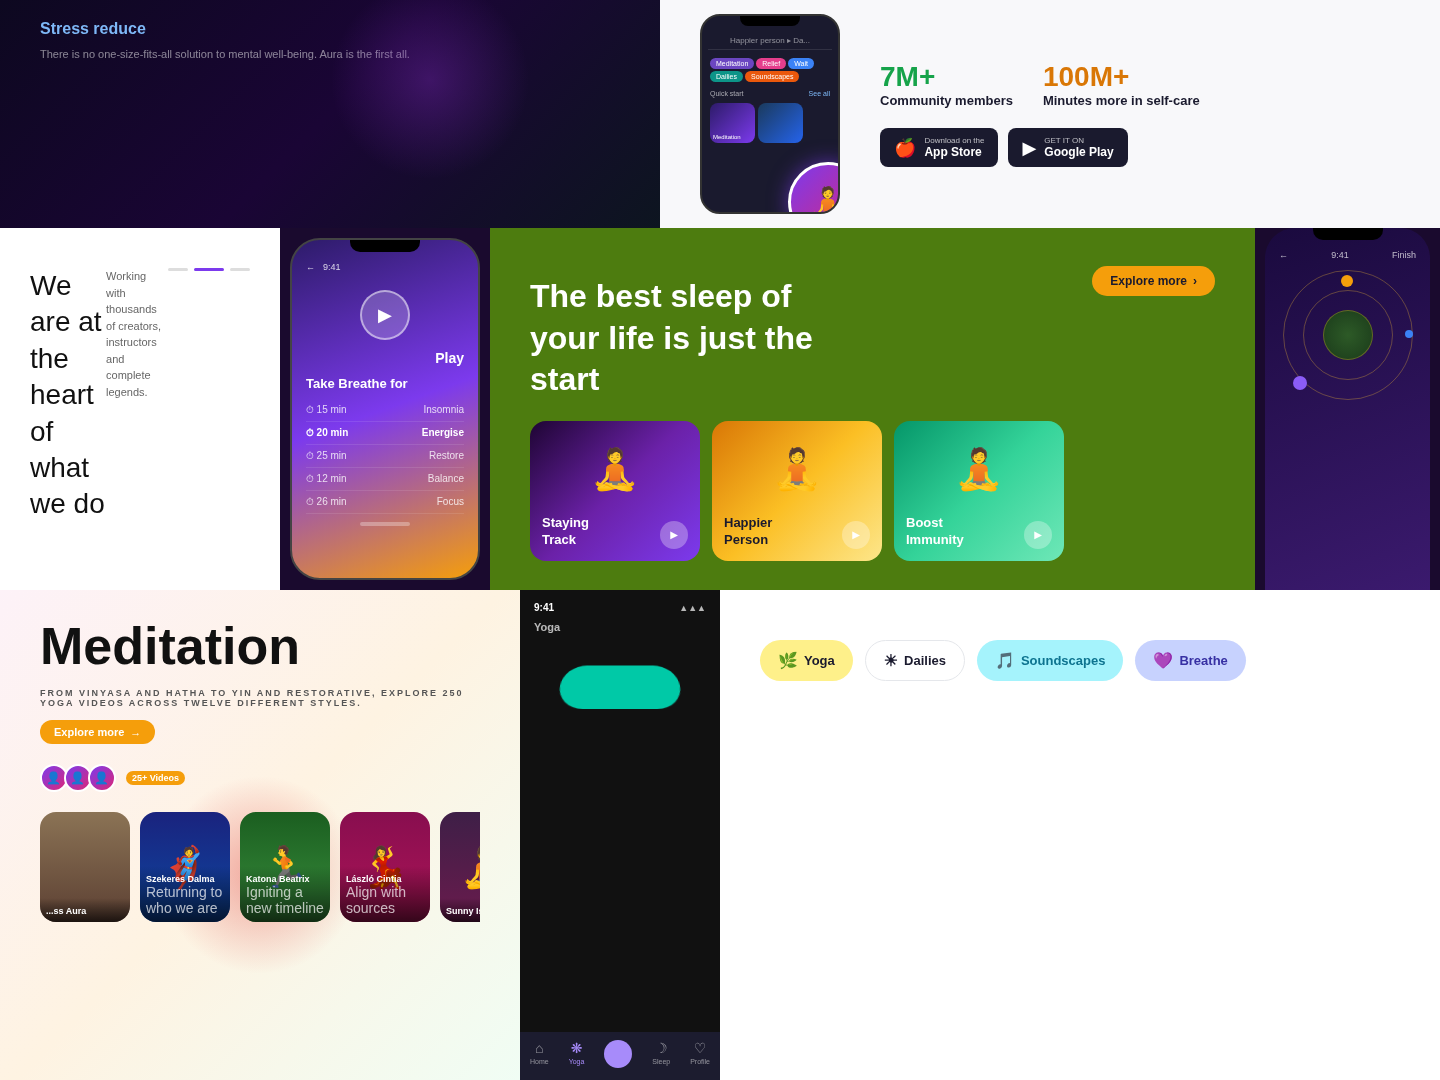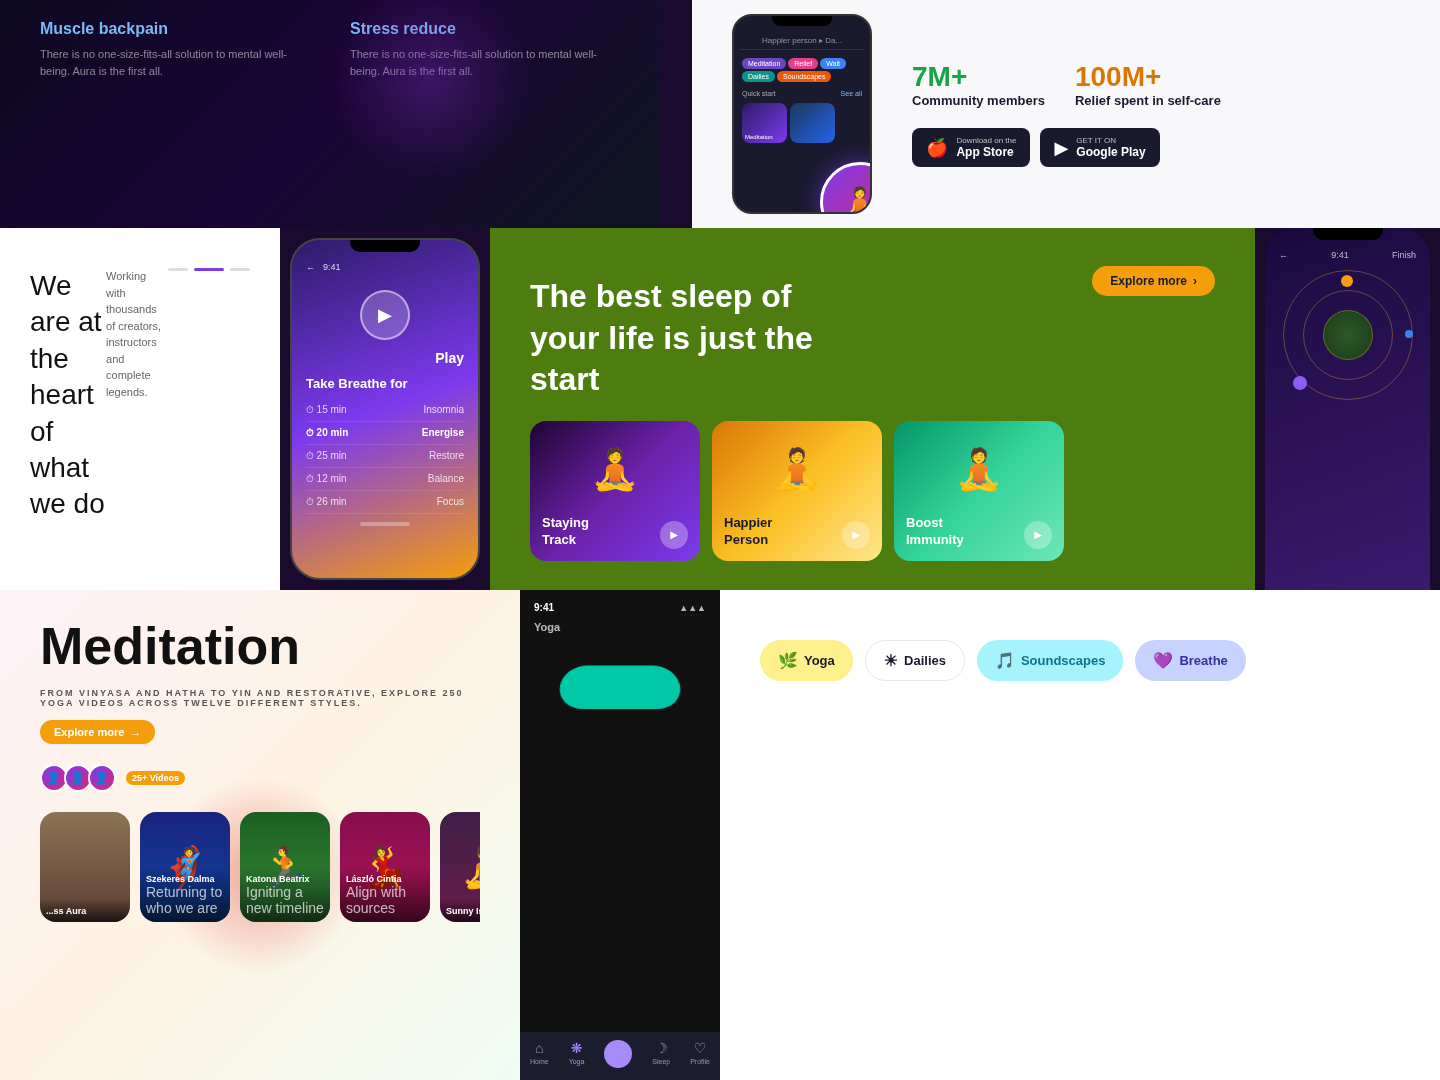--- a/index.html
+++ b/index.html
@@ -57,21 +57,20 @@
       line-height: 1.5;
     }
 
     .top-right {
       flex: 1;
       background: #f8f8fa;
       padding: 20px 40px;
       display: flex;
       align-items: center;
       gap: 40px;
-      margin-left: 32px;
     }
 
     .phone-mockup-top {
       width: 140px;
       height: 200px;
       background: #1a1a2e;
       border-radius: 20px;
       border: 2px solid #333;
       overflow: hidden;
       position: relative;
@@ -743,24 +742,20 @@
       margin: 8px auto 0;
     }
 
   </style>
 </head>
 <body>
 
 <div class="top-section">
   <div class="top-left">
     <div class="top-left-card">
-      <h3>Muscle backpain</h3>
-      <p>There is no one-size-fits-all solution to mental well-being. Aura is the first all.</p>
-    </div>
-    <div class="top-left-card">
       <h3>Stress reduce</h3>
       <p>There is no one-size-fits-all solution to mental well-being. Aura is the first all.</p>
     </div>
   </div>
 
   <div class="top-right">
 
     <div class="phone-mockup-top">
       <div class="notch"></div>
       <div class="phone-screen-content">
@@ -789,21 +784,21 @@
     </div>
 
     <div class="stats-area">
       <div class="stats-row">
         <div class="stat-item">
           <h2 class="green">7M+</h2>
           <div class="stat-label">Community members</div>
         </div>
         <div class="stat-item">
           <h2 class="amber">100M+</h2>
-          <div class="stat-label">Relief spent in self-care</div>
+          <div class="stat-label">Minutes more in self-care</div>
         </div>
       </div>
       <div class="app-buttons">
         <div class="app-btn">
           <span class="btn-icon">🍎</span>
           <div>
             <div class="btn-sub">Download on the</div>
             <div class="btn-main">App Store</div>
           </div>
         </div>

